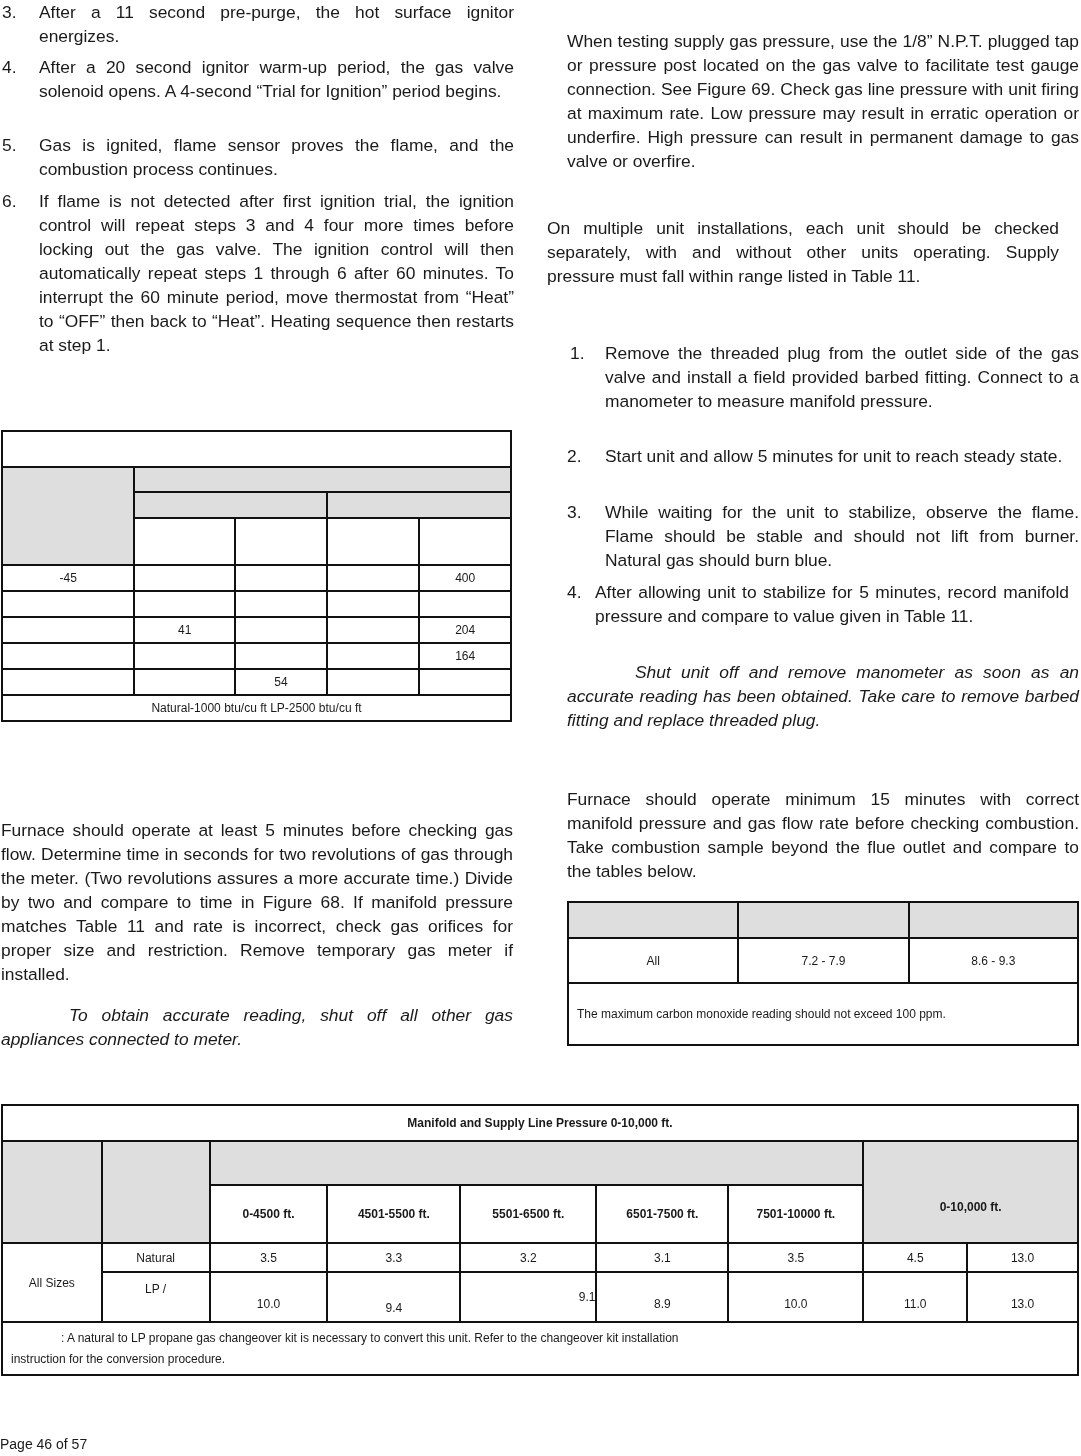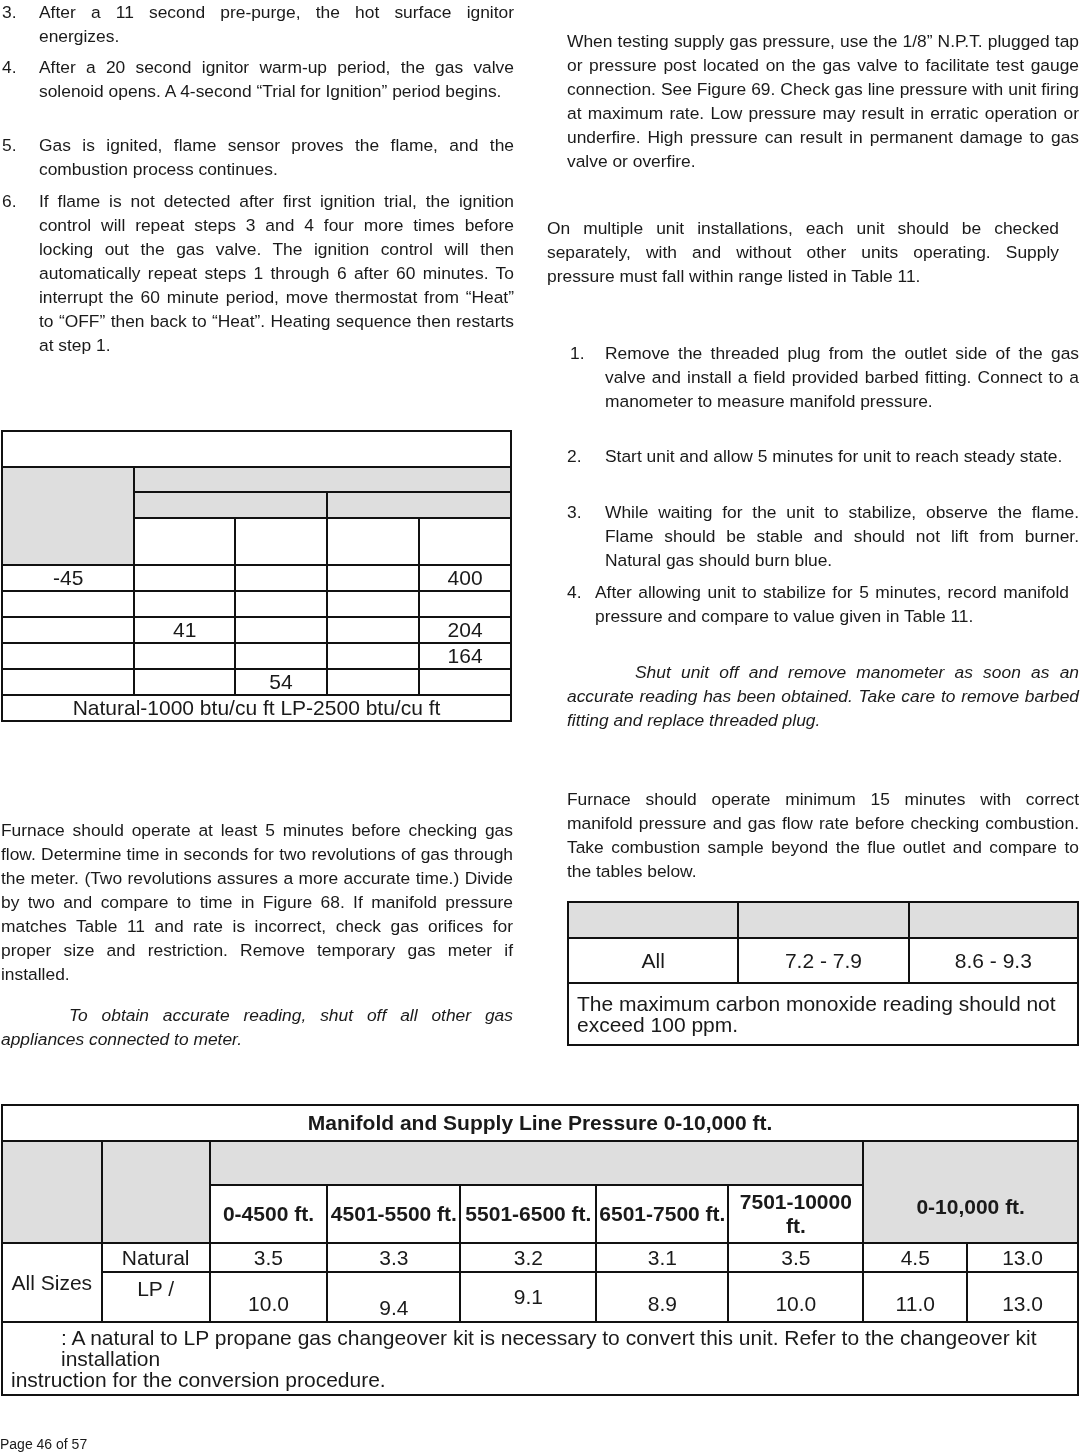--- a/index.html
+++ b/index.html
@@ -4,21 +4,21 @@
 <style>
   * { box-sizing: border-box; margin: 0; padding: 0; }
   html, body { width: 1081px; height: 1456px; background: #ffffff; }
   body { position: relative; font-family: "Liberation Sans", sans-serif; color: #1a1a1a; font-size: 17.4px; line-height: 24px; overflow: hidden; }
   .abs { position: absolute; }
   .just { text-align: justify; }
   .ol-item { position: absolute; }
   .ol-num { position: absolute; left: 0; top: 0; }
   .ol-text { position: absolute; text-align: justify; }
   .italic { font-style: italic; }
-  table { border-collapse: collapse; position: absolute; font-size: 21px; }
+  table { border-collapse: collapse; position: absolute; font-size: 12px; }
   td { border: 2px solid #111; text-align: center; vertical-align: middle; padding: 0; }
   .gray { background: #dedede; }
   .bold { font-weight: bold; }
   .note { text-align: left; padding: 4px 8px; line-height: 21px; }
   .footer { position: absolute; left: 0; top: 1436px; font-size: 14px; line-height: 16px; }
 </style>
 </head>
 <body>
 
 <div>
@@ -196,21 +196,21 @@
     <td>3.2</td>
     <td>3.1</td>
     <td>3.5</td>
     <td>4.5</td>
     <td>13.0</td>
   </tr>
   <tr style="height:50px;margin-top:7px;">
     <td style="vertical-align:top; padding-top:4px;">LP /</td>
     <td style="padding-top:14px;">10.0</td>
     <td style="padding-top:22px;">9.4</td>
-    <td style="">9.1</td>
+    <td style="text-align:right;">9.1</td>
     <td style="padding-top:14px;">8.9</td>
     <td style="padding-top:14px;">10.0</td>
     <td style="padding-top:14px;">11.0</td>
     <td style="padding-top:14px;">13.0</td>
   </tr>
   <tr style="height:53px;">
     <td colspan="9" class="note" style="padding-left:8px;">
       <div style="padding-left:50px;">: A natural to LP propane gas changeover kit is necessary to convert this unit. Refer to the changeover kit installation</div>
       <div>instruction for the conversion procedure.</div>
     </td>

